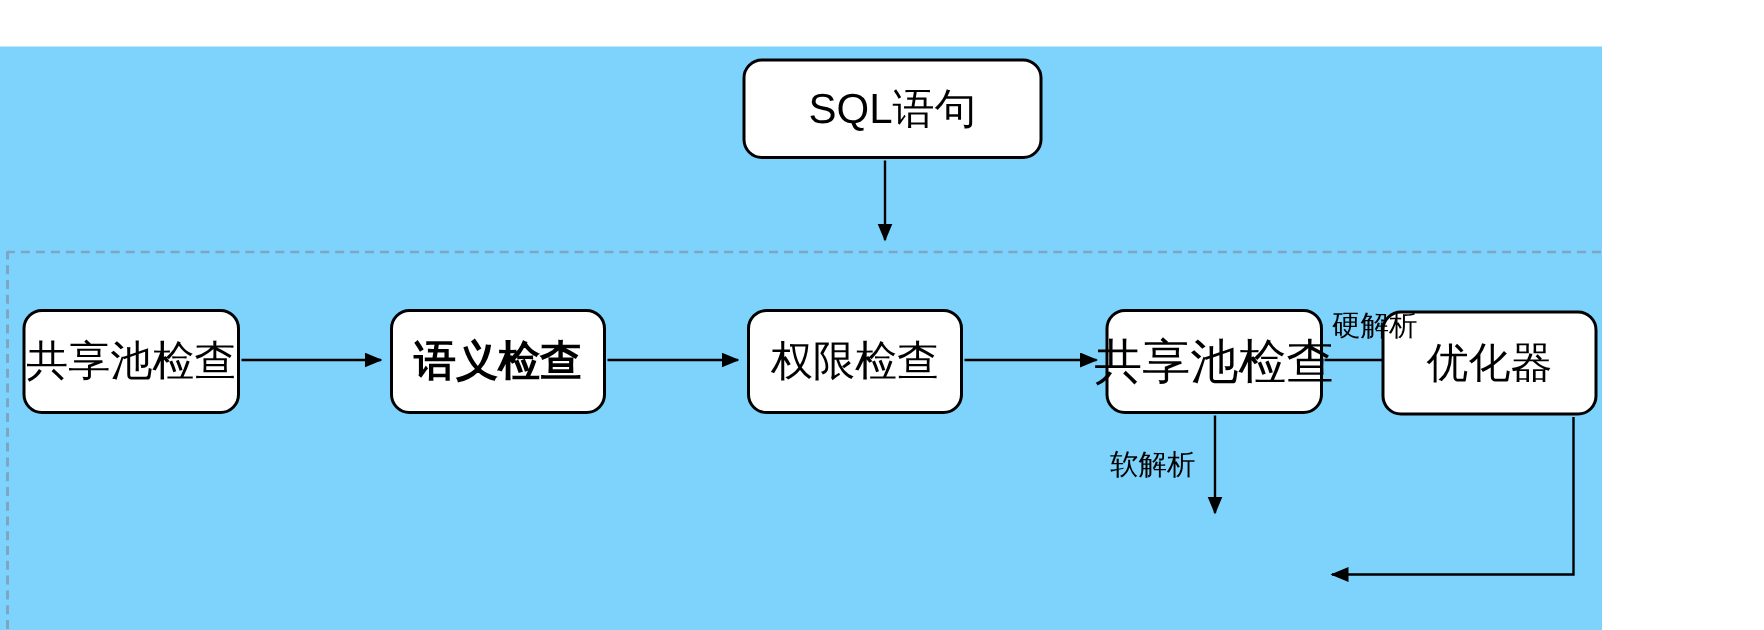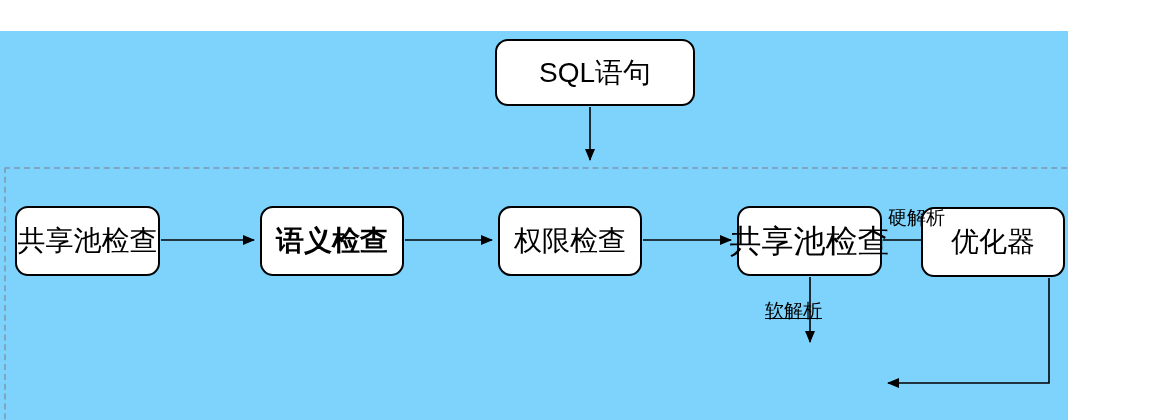--- a/index.html
+++ b/index.html
@@ -57,21 +57,21 @@
   .node-execute    { left: 738px; top: 317px; width: 143px; height: 71px; }
   .edge-label {
     position: absolute;
     color: #000000;
     font-size: 19px;
     line-height: 1;
     white-space: nowrap;
     background: transparent;
   }
   .label-hard-parse { left: 888px; top: 177px; }
-  .label-soft-parse { left: 765px; top: 270px; text-decoration: underline; }
+  .label-soft-parse { left: 740px; top: 270px; }
 </style>
 </head>
 <body>
 
 <div class="canvas">
 
   <div class="container-dashed"></div>
 
   <svg class="edges-svg" viewBox="0 0 1176 420" xmlns="http://www.w3.org/2000/svg">
     <defs>

